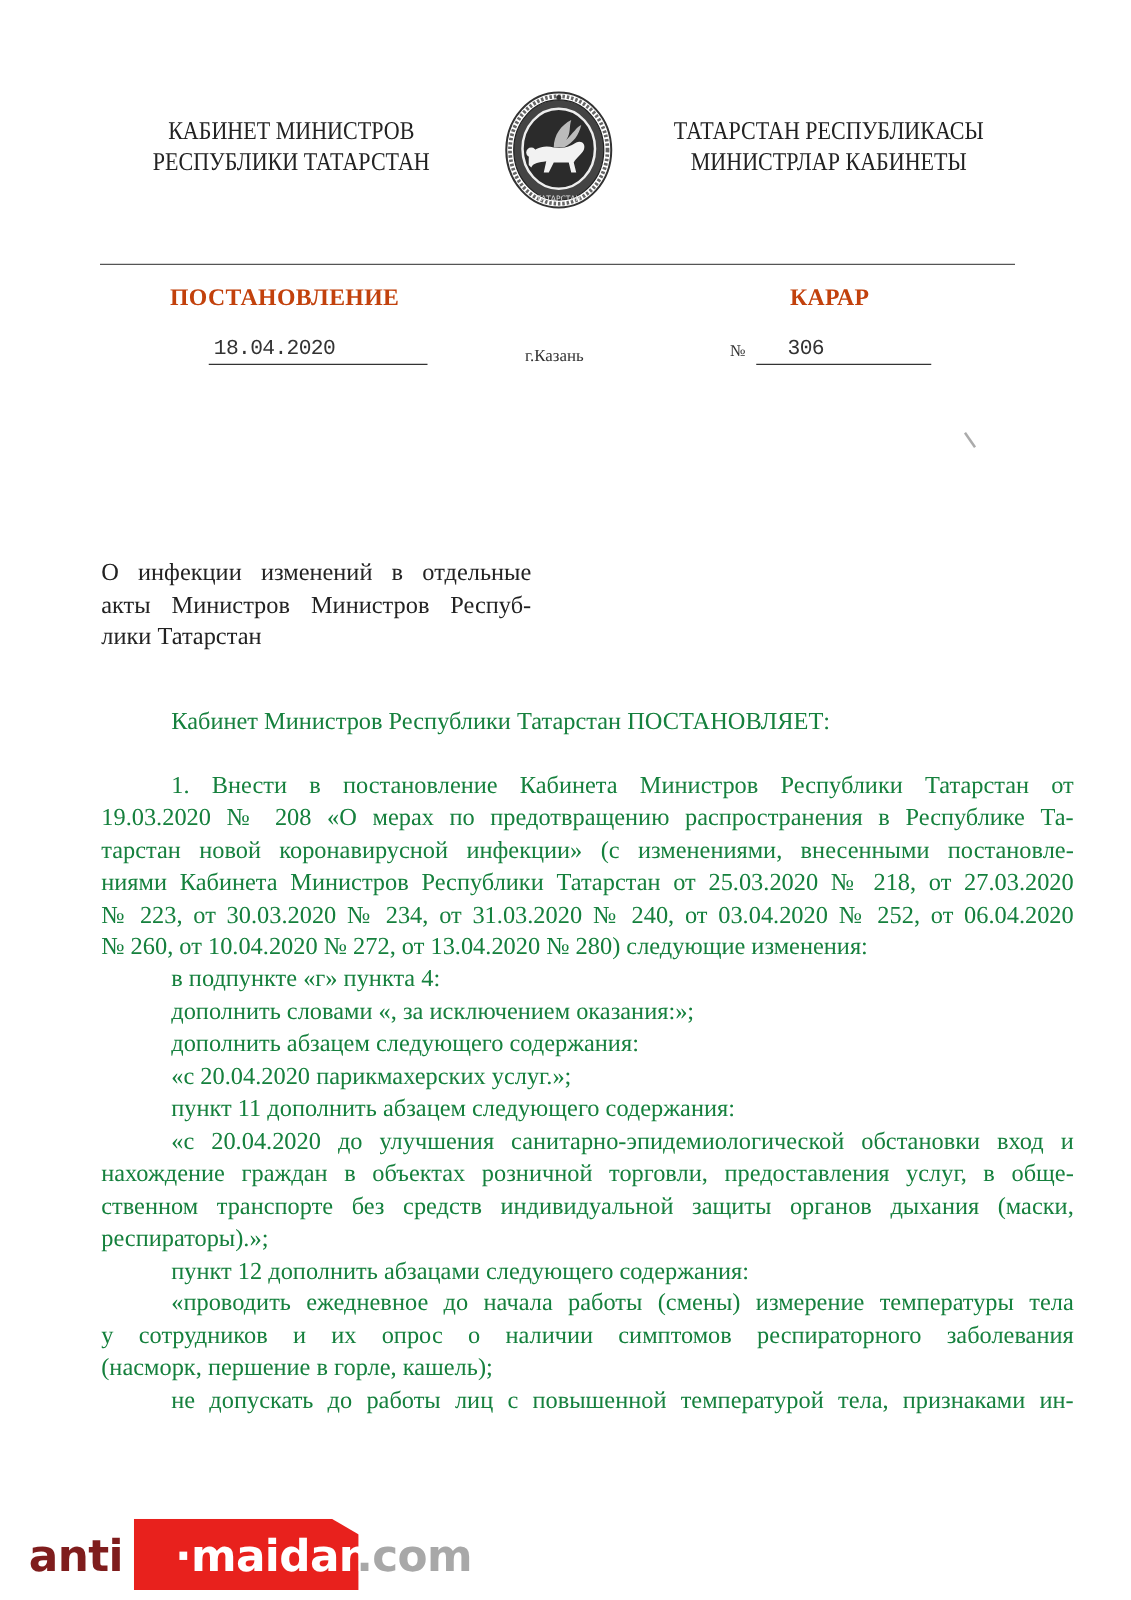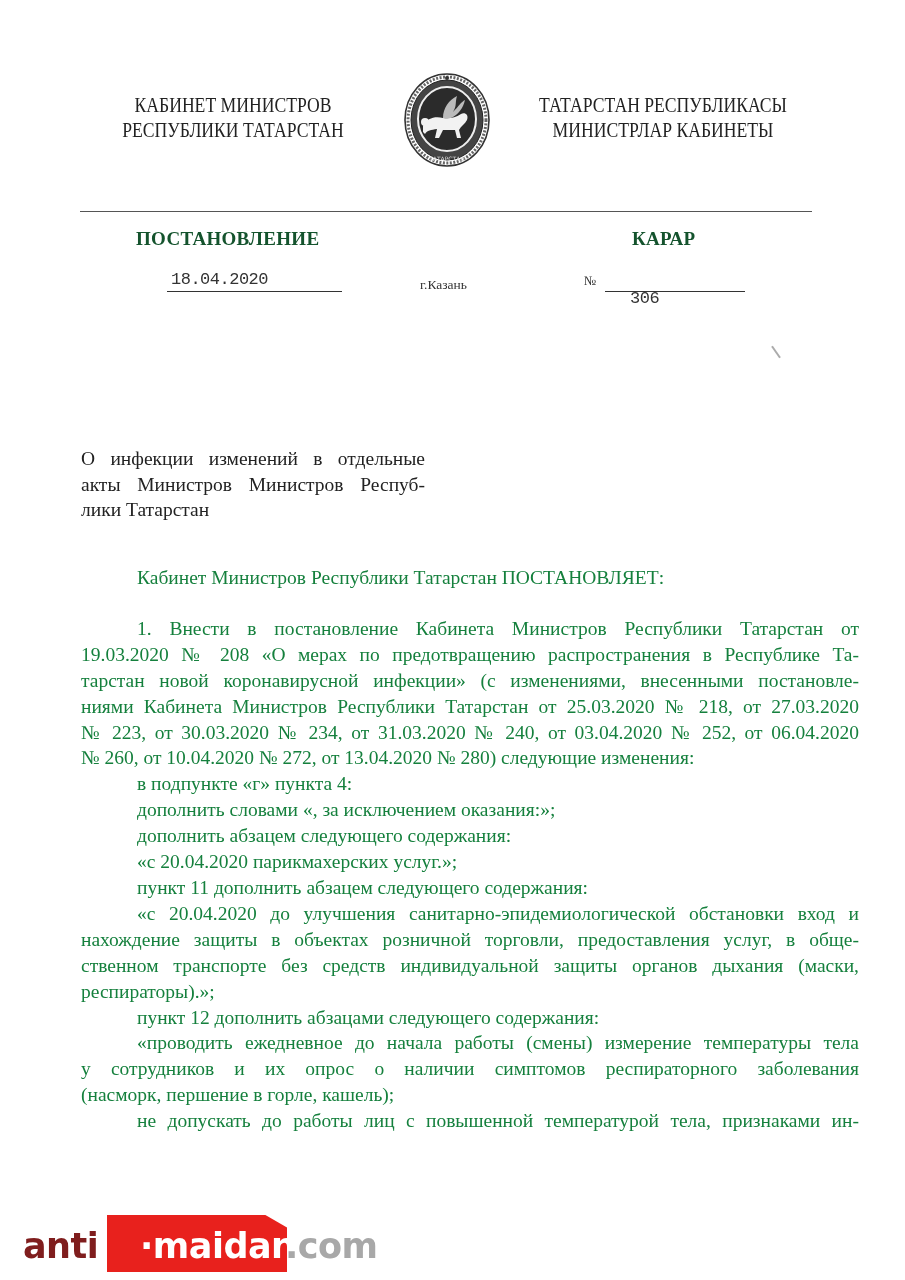--- a/index.html
+++ b/index.html
@@ -4,30 +4,30 @@
 <style>
   html, body { margin: 0; padding: 0; background: #ffffff; }
   body { width: 905px; height: 1280px; position: relative; overflow: hidden;
          font-family: "Liberation Serif", "DejaVu Serif", serif; color: #1a1a1a; }
   .abs { position: absolute; }
   .hdr { font-size: 20.5px; line-height: 25px; text-align: center; letter-spacing: 0; color: #222; transform: scaleX(0.86); }
   #hdr-left { left: 78px; top: 93px; width: 310px; transform-origin: center; }
   #hdr-right { left: 488px; top: 93px; width: 350px; transform-origin: center; }
   #emblem { left: 403px; top: 72px; width: 88px; height: 96px; }
   #rule { left: 80px; top: 211px; width: 732px; height: 0; border-top: 1.6px solid #555; }
-  .title { font-weight: bold; font-size: 19px; color: #14532d; letter-spacing: 0.3px; }
+  .title { font-weight: bold; font-size: 19px; color: #c2410c; letter-spacing: 0.3px; }
   #title-left { left: 136px; top: 228px; }
   #title-right { left: 632px; top: 228px; }
   .typed { font-family: "Liberation Mono", "DejaVu Sans Mono", monospace; font-size: 17px; color: #333; letter-spacing: -0.5px; }
   #date-wrap { left: 146px; top: 269px; width: 175px; height: 22px; border-bottom: 1.3px solid #333; margin-left: 21px; }
   #date-val { position: absolute; left: 4px; top: 1px; }
   #city { left: 420px; top: 277px; font-size: 13.5px; color: #333; }
   #no-sign { left: 584px; top: 273px; font-size: 13px; color: #333; }
   #num-wrap { left: 605px; top: 269px; width: 140px; height: 22px; border-bottom: 1.3px solid #333; }
-  #num-val { position: absolute; left: 25px; top: 1px; margin-top: 19px; }
+  #num-val { position: absolute; left: 25px; top: 1px; }
   #mark { left: 775px; top: 345px; width: 2px; height: 14px; background: #888; transform: rotate(-35deg); opacity: 0.7; }
   #subject { left: 81px; top: 446px; width: 344px; font-size: 19.5px; line-height: 25.5px; text-align: justify; text-align-last: left; color: #222; }
   #subject .line { display: block; text-align: justify; text-align-last: justify; }
   #subject .line.last { text-align-last: left; }
   #body { left: 81px; top: 565px; width: 778px; font-size: 19.5px; line-height: 25.9px; color: #15803d; }
   #body p { margin: 0; }
   .ind { text-indent: 56px; }
   .j { text-align: justify; text-align-last: justify; display: block; }
   .jl { text-align: justify; text-align-last: left; display: block; }
   #intro { margin-bottom: 25px !important; }
@@ -96,21 +96,21 @@
     <span class="j">тарстан новой коронавирусной инфекции» (с изменениями, внесенными постановле-</span>
     <span class="j">ниями Кабинета Министров Республики Татарстан от 25.03.2020 № 218, от 27.03.2020</span>
     <span class="j">№ 223, от 30.03.2020 № 234, от 31.03.2020 № 240, от 03.04.2020 № 252, от 06.04.2020</span>
     <span class="jl">№ 260, от 10.04.2020 № 272, от 13.04.2020 № 280) следующие изменения:</span>
     <span class="jl ind">в подпункте «г» пункта 4:</span>
     <span class="jl ind">дополнить словами «, за исключением оказания:»;</span>
     <span class="jl ind">дополнить абзацем следующего содержания:</span>
     <span class="jl ind">«с 20.04.2020 парикмахерских услуг.»;</span>
     <span class="jl ind">пункт 11 дополнить абзацем следующего содержания:</span>
     <span class="j ind">«с 20.04.2020 до улучшения санитарно-эпидемиологической обстановки вход и</span>
-    <span class="j">нахождение защиты в объектах розничной торговли, предоставления услуг, в обще-</span>
+    <span class="j">нахождение граждан в объектах розничной торговли, предоставления услуг, в обще-</span>
     <span class="j">ственном транспорте без средств индивидуальной защиты органов дыхания (маски,</span>
     <span class="jl">респираторы).»;</span>
     <span class="jl ind">пункт 12 дополнить абзацами следующего содержания:</span>
     <span class="j ind">«проводить ежедневное до начала работы (смены) измерение температуры тела</span>
     <span class="j">у сотрудников и их опрос о наличии симптомов респираторного заболевания</span>
     <span class="jl">(насморк, першение в горле, кашель);</span>
     <span class="j ind">не допускать до работы лиц с повышенной температурой тела, признаками ин-</span>
   </div>
 </div>
 

